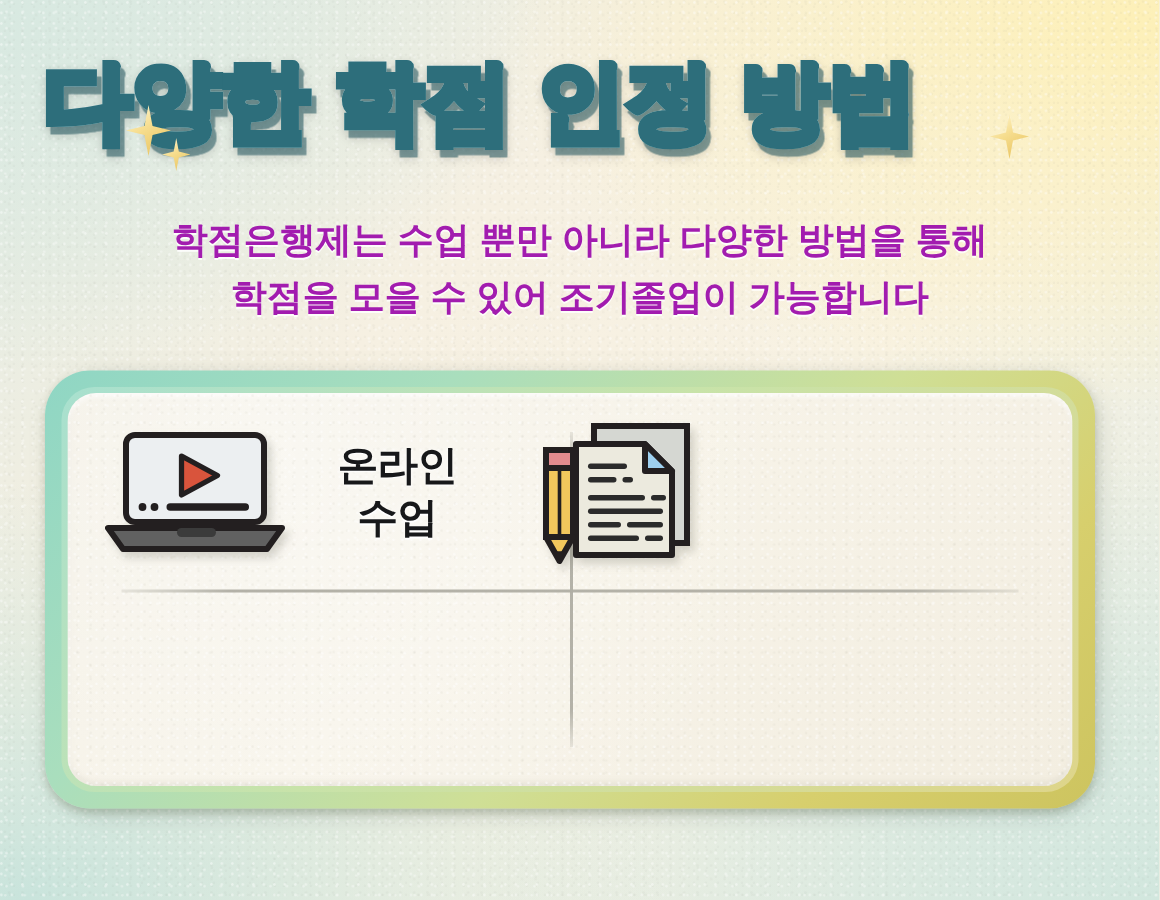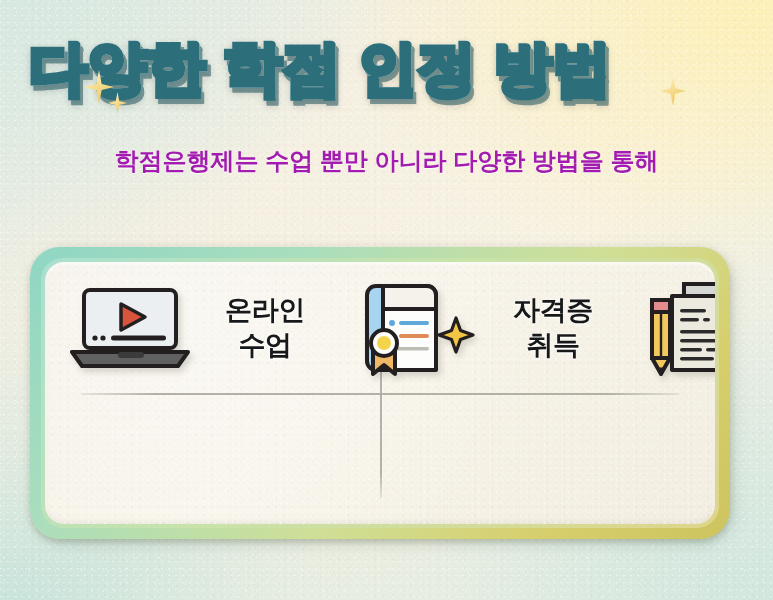--- a/index.html
+++ b/index.html
@@ -135,20 +135,21 @@
 </div>
 
 <div id="header">
 
   <div class="title-wrap">
     <span class="title">다양한 학점 인정 방법</span>
   </div>
 
   <div class="subtitle">
     <div>학점은행제는 수업 뿐만 아니라 다양한 방법을 통해</div>
+    <div>학점을 모을 수 있어 조기졸업이 가능합니다</div>
   </div>
 
   <div class="spark" id="spark-left-big">
       <b></b>
     </div>
   <div class="spark" id="spark-left-sm">
       <b></b>
     </div>
   <div class="spark" id="spark-right">
       <b></b>
@@ -176,40 +177,20 @@
             <rect x="45" y="53.5" width="55" height="5" rx="2.5" fill="#231f20"></rect>
             <path d="M6 70 H122 L112 84 H16 Z" fill="#616161" stroke="#231f20" stroke-width="4" stroke-linejoin="round"></path>
             <rect x="52" y="70" width="26" height="6" rx="3" fill="#3b3b3b"></rect>
           </svg>
         </div>
         <div class="cell-label">온라인
 수업</div>
       </div>
 
 
-      <div class="cell">
-        <div class="cell-icon">
-          <svg width="126" height="100" viewBox="0 0 126 100">
-            <rect x="12" y="8" width="66" height="84" rx="9" fill="#a8d4ef" stroke="#231f20" stroke-width="4"></rect>
-            <path d="M28 8 h44 a9 9 0 0 1 9 9 v75 h-53 z" fill="#fdfdfb" stroke="#231f20" stroke-width="4" stroke-linejoin="round"></path>
-            <path d="M28 8 h44 a9 9 0 0 1 9 9 v14 h-53 z" fill="#f4f2ea" stroke="#231f20" stroke-width="4" stroke-linejoin="round"></path>
-            <circle cx="37" cy="45" r="3" fill="#5fa8dc"></circle>
-            <rect x="44" y="43" width="30" height="4" rx="2" fill="#5fa8dc"></rect>
-            <circle cx="37" cy="58" r="3" fill="#e08a55"></circle>
-            <rect x="44" y="56" width="30" height="4" rx="2" fill="#e08a55"></rect>
-            <rect x="36" y="69" width="38" height="3.5" rx="1.7" fill="#bdbdb6"></rect>
-            <path d="M18 66 h22 v30 l-11 -9 -11 9 z" fill="#f0b865" stroke="#231f20" stroke-width="4" stroke-linejoin="round"></path>
-            <circle cx="29" cy="65" r="13" fill="#fdfdfb" stroke="#231f20" stroke-width="4"></circle>
-            <circle cx="29" cy="65" r="7" fill="#f6d44a"></circle>
-            <path d="M101 40 l4.5 12.5 12.5 4.5 -12.5 4.5 -4.5 12.5 -4.5 -12.5 -12.5 -4.5 12.5 -4.5 z" fill="#f2c544" stroke="#231f20" stroke-width="3.2" stroke-linejoin="round"></path>
-          </svg>
-        </div>
-        <div class="cell-label">자격증
-취득</div>
-      </div>
 
       <div class="cell">
         <div class="cell-icon">
           <svg width="128" height="100" viewBox="0 0 128 100">
             <rect x="42" y="6" width="62" height="78" fill="#d5d7d2" stroke="#231f20" stroke-width="4"></rect>
             <path d="M30 18 h46 l18 18 v56 h-64 z" fill="#eceade" stroke="#231f20" stroke-width="4" stroke-linejoin="round"></path>
             <path d="M76 18 l18 18 h-18 z" fill="#9ed0ef" stroke="#231f20" stroke-width="4" stroke-linejoin="round"></path>
             <rect x="38" y="31" width="26" height="3.6" rx="1.8" fill="#2b2b2b"></rect>
             <rect x="38" y="40" width="19" height="3.6" rx="1.8" fill="#2b2b2b"></rect>
             <rect x="61" y="40" width="7" height="3.6" rx="1.8" fill="#2b2b2b"></rect>

